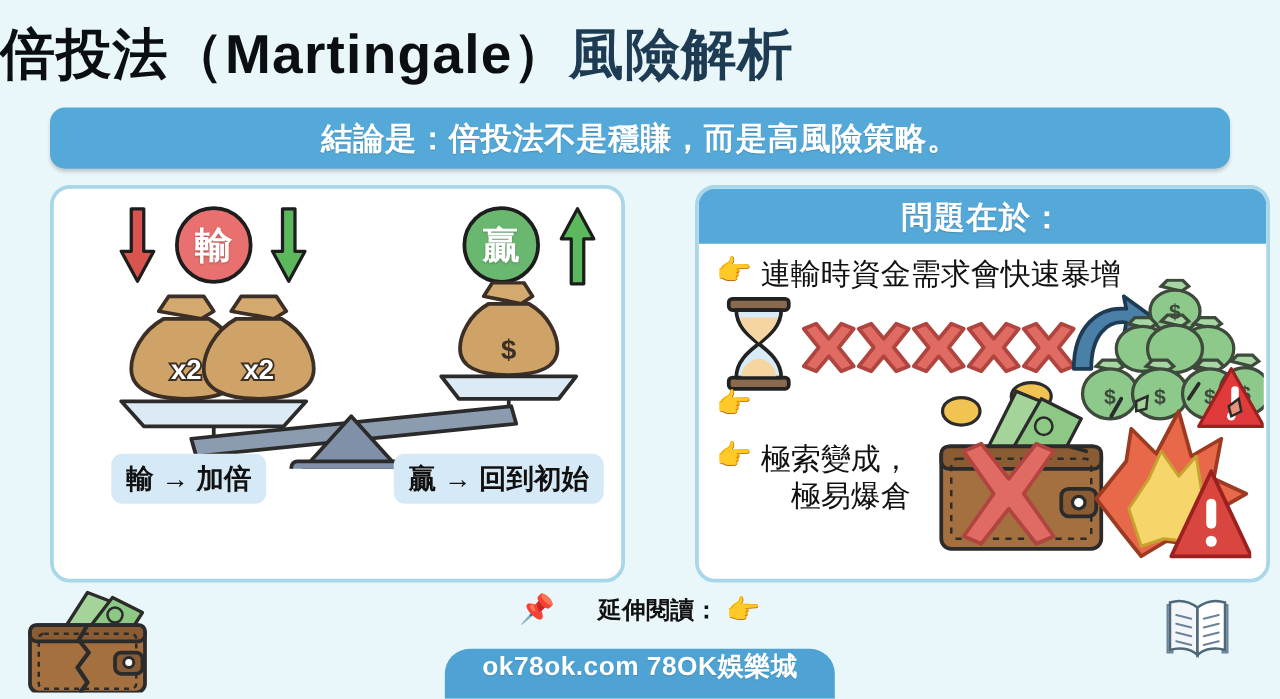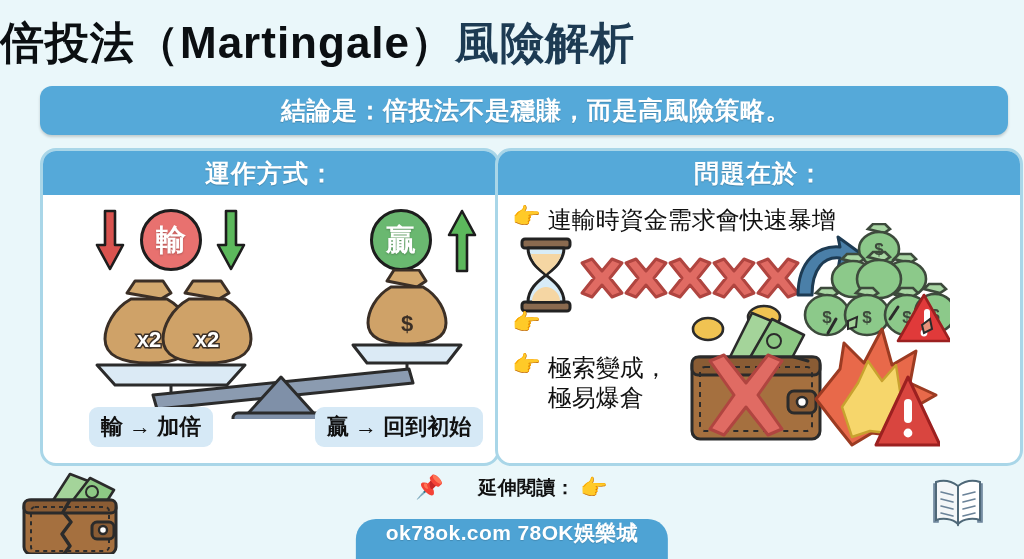--- a/index.html
+++ b/index.html
@@ -23,38 +23,38 @@
     white-space:nowrap;
   }
   .title .accent{color:#1d3b53;}
 
   
   .subtitle-banner{
     position:absolute;left:40px;top:86px;width:944px;height:49px;
     background:#55a9d9;
     border-radius:12px;
     box-shadow:0 2px 3px rgba(0,0,0,.18);
-    display:flex;align-items:center;justify-content:center;padding-left:24px;
+    display:flex;align-items:center;justify-content:center;
   }
   .subtitle-banner .txt{
     color:#ffffff;font-size:25px;font-weight:bold;letter-spacing:.5px;
     text-shadow:0 1px 1px rgba(0,0,0,.18);
   }
 
   
   .panel{
     position:absolute;top:148px;height:318px;
     background:#ffffff;
     border:3px solid #a9d6e8;
     border-radius:16px;
     box-sizing:border-box;
     overflow:hidden;
   }
   #panel-left{left:40px;width:460px;}
-  #panel-right{left:495px;width:528px;}
+  #panel-right{left:556px;width:460px;text-align:right;}
   .panel-head{
     height:44px;background:#55a9d9;
     display:flex;align-items:center;justify-content:center;
   }
   .panel-head .txt{
     color:#fff;font-size:25px;font-weight:bold;letter-spacing:1px;
     text-shadow:0 1px 1px rgba(0,0,0,.2);
   }
   .panel-body{position:relative;height:268px;}
 
@@ -129,23 +129,20 @@
 
   <div class="title">
     <span>倍投法（Martingale）</span><span class="accent">風險解析</span>
   </div>
 
   <div class="subtitle-banner">
     <span class="txt">結論是：倍投法不是穩賺，而是高風險策略。</span>
   </div>
 
   <div class="panel" id="panel-left">
-    <div class="panel-head">
-      <span class="txt">運作方式：</span>
-    </div>
     <div class="panel-body">
 
       <svg class="arrow" id="arrow-down-red" viewBox="0 0 30 64">
         <path d="M10 2 h10 v34 h8 L15 60 2 36 h8 z" fill="#d9534f" stroke="#1d1d1d" stroke-width="2.6" stroke-linejoin="round"></path>
       </svg>
 
       <div class="circle-badge" id="badge-lose">
         <span>輸</span>
       </div>
 

